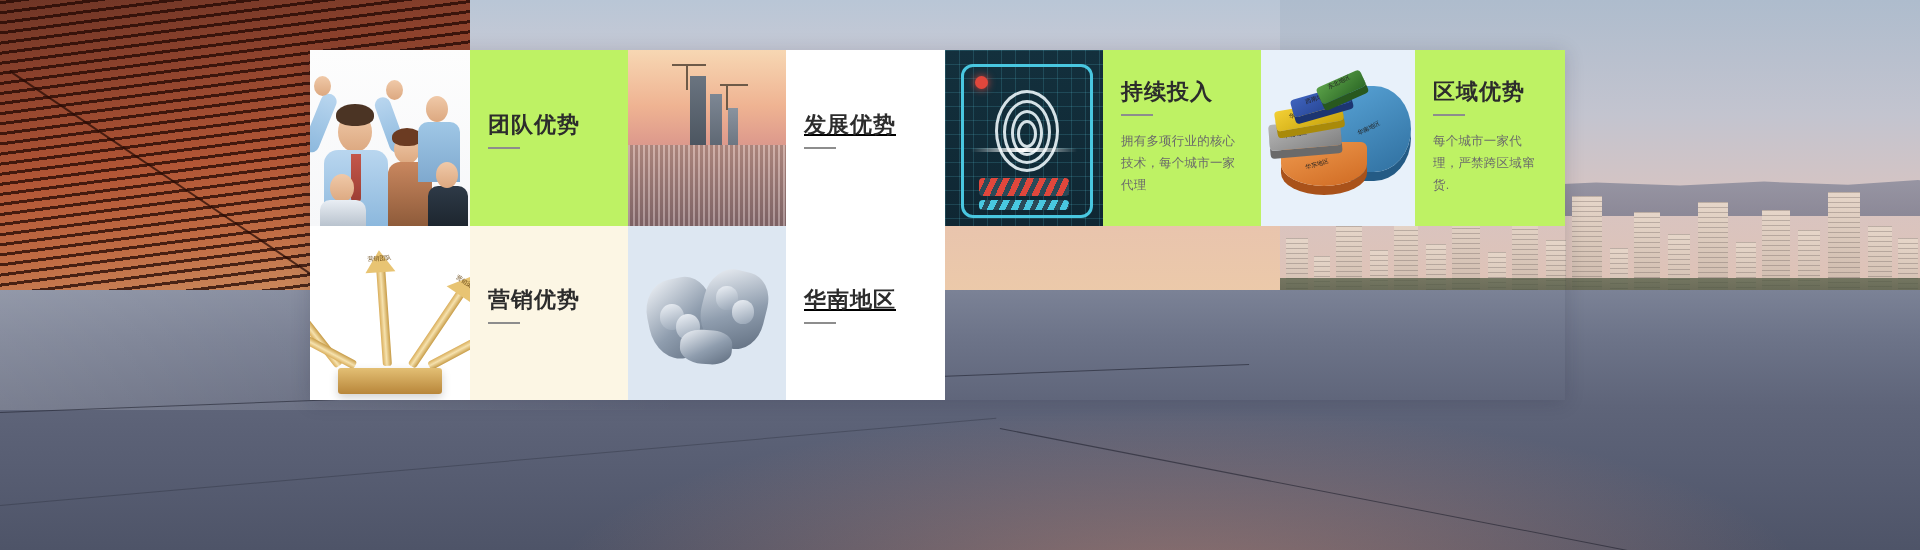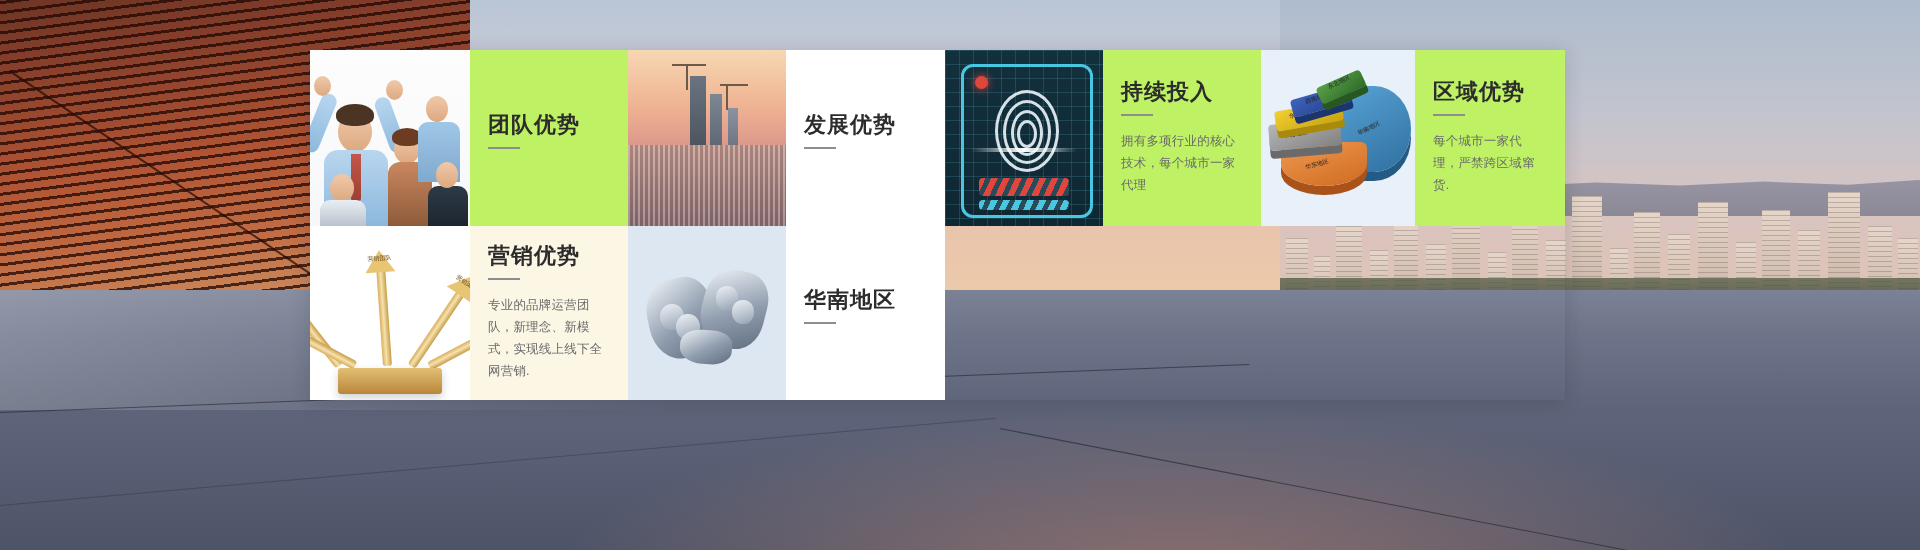--- a/index.html
+++ b/index.html
@@ -93,21 +93,21 @@
     position:absolute;left:310px;top:50px;width:1255px;height:350px;
     display:grid;
     grid-template-columns:160px 158px 158px 159px 158px 158px 154px 150px;
     grid-template-rows:176px 174px;
     box-shadow:0 2px 18px rgba(30,30,50,.18);
   }
   .cell{position:relative;overflow:hidden;}
 
   .txtcell{display:flex;flex-direction:column;justify-content:center;padding:0 18px;}
   .c-blue{background:#bef264;}
-  .c-white{background:#ffffff;}
+  .c-white{background:#ffffff;text-decoration:underline;}
   .c-cream{background:#fcf6e4;}
 
   .card-title{
     font-family:"Liberation Serif","DejaVu Serif",serif;
     font-weight:bold;font-size:22px;color:#2c2c2c;letter-spacing:1px;
     line-height:1.1;margin:0 0 9px 0;
   }
   .title-rule{width:32px;height:2px;background:#8d8d8d;margin-bottom:14px;}
   .card-desc{
     font-size:12.5px;line-height:22px;color:#6b6b6b;margin:0;
@@ -330,21 +330,20 @@
       <div class="arrow" style="left:104px;bottom:34px;width:30px;height:78px;transform:rotate(62deg);">
         <div class="arrow-shaft" style="height:78px;"></div>
 
       </div>
       <div class="podium"></div>
     </div>
 
     <div class="cell txtcell c-cream">
       <div class="card-title">营销优势</div>
       <div class="title-rule"></div>
-      <div class="card-desc">专业的品牌运营团队，新理念、新模式，实现线上线下全网营销.</div>
     </div>
 
     <div class="cell img-fists">
       <div class="fist" style="left:20px;top:52px;width:66px;height:80px;transform:rotate(-12deg);"></div>
       <div class="fist" style="left:74px;top:44px;width:64px;height:78px;transform:rotate(14deg);"></div>
       <div class="knuckle" style="left:32px;top:78px;width:24px;height:26px;"></div>
       <div class="knuckle" style="left:48px;top:88px;width:24px;height:26px;"></div>
       <div class="knuckle" style="left:88px;top:60px;width:22px;height:24px;"></div>
       <div class="knuckle" style="left:104px;top:74px;width:22px;height:24px;"></div>
       <div class="fist" style="left:52px;top:104px;width:52px;height:34px;transform:rotate(4deg);"></div>

